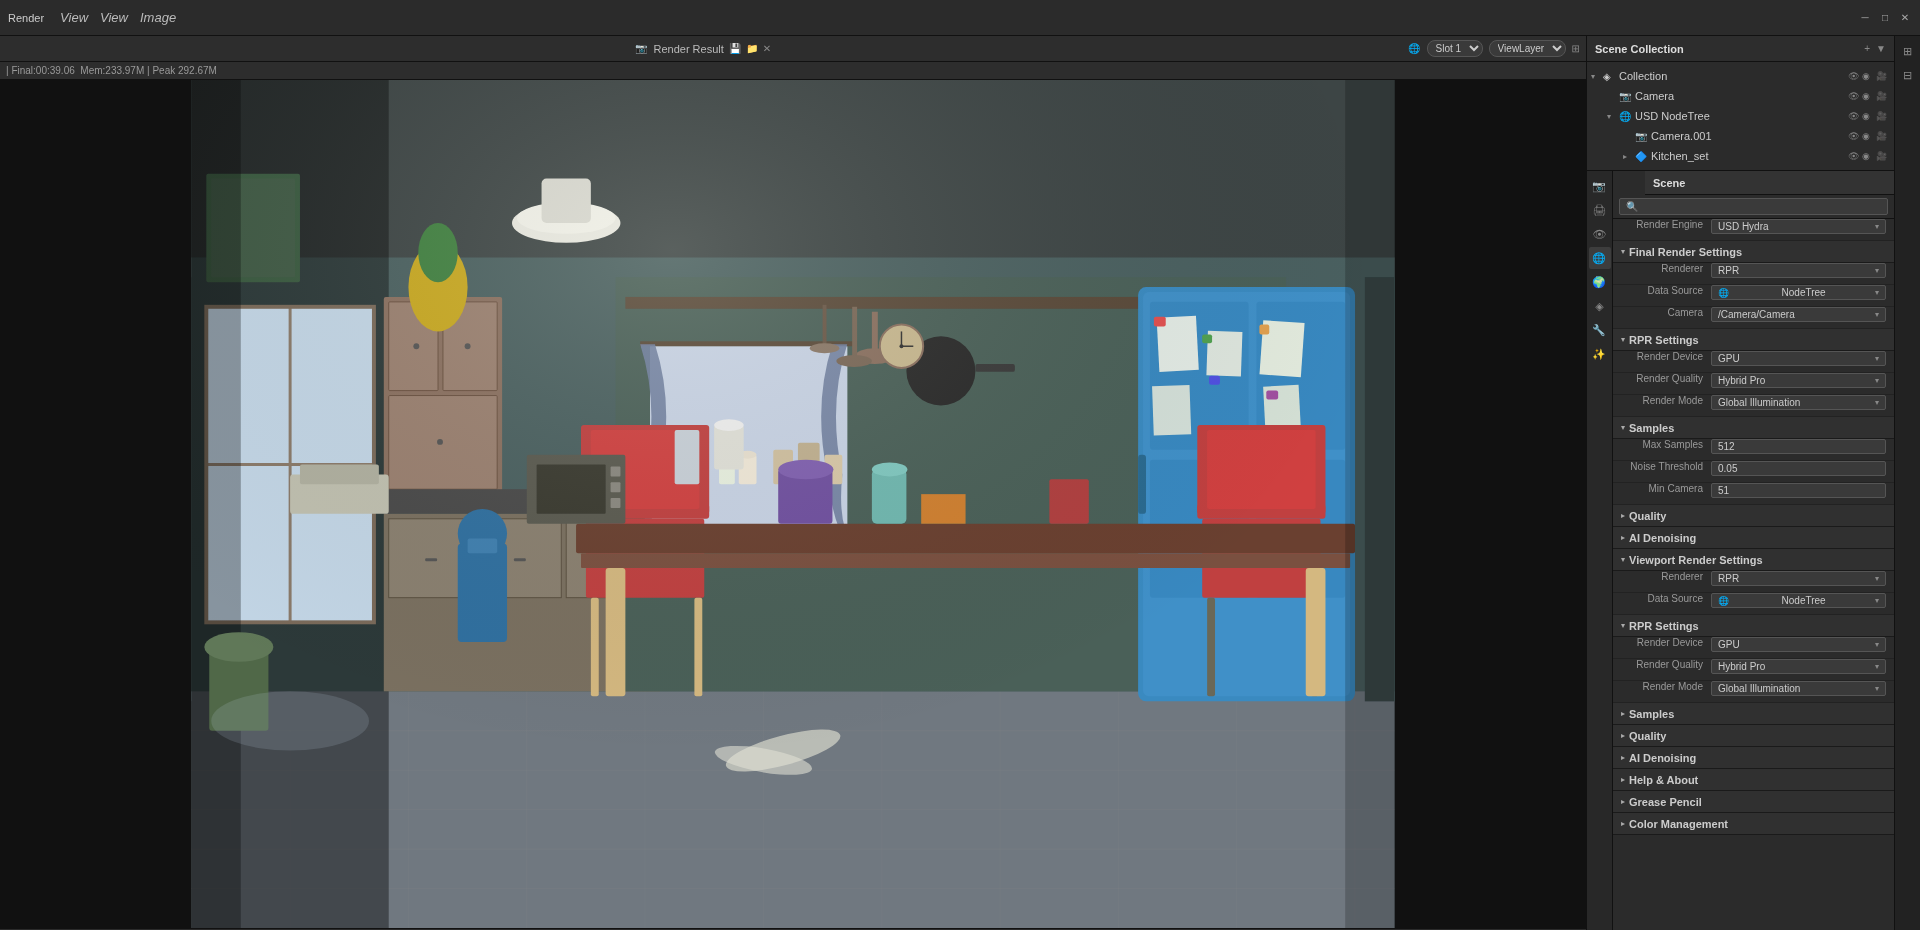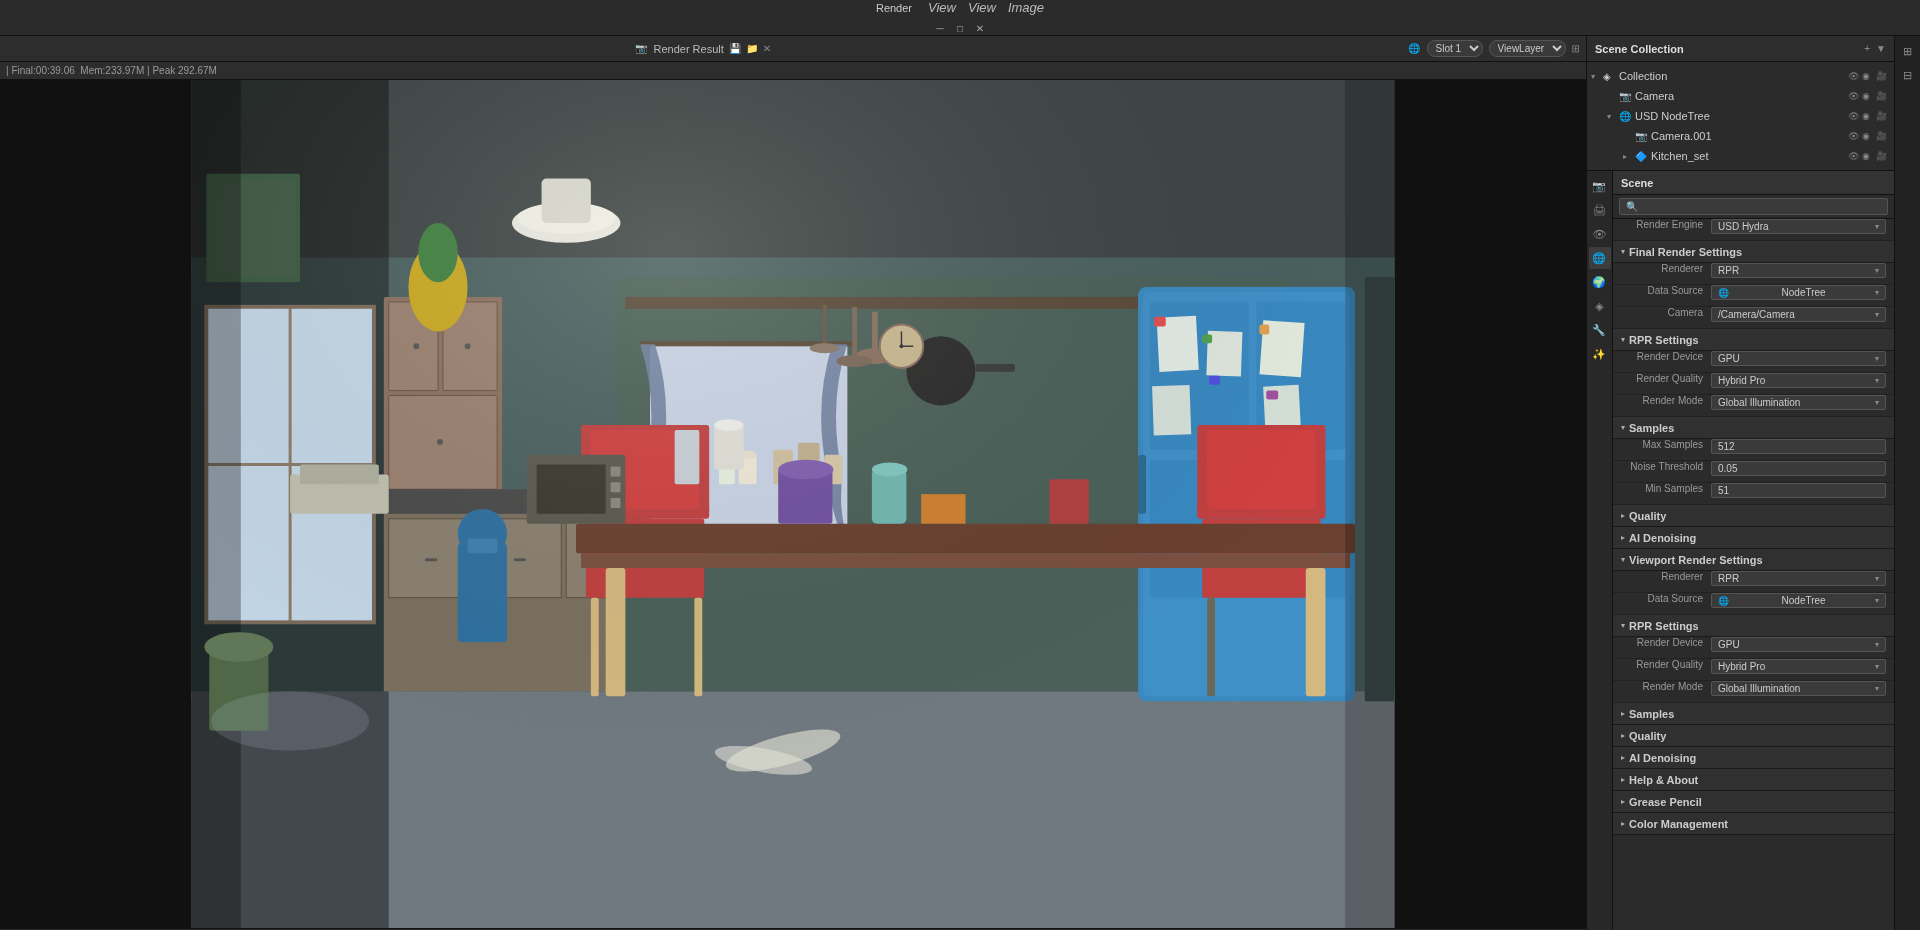--- a/index.html
+++ b/index.html
@@ -14,23 +14,22 @@
     }
 
     
     .top-bar {
       width: 1920px;
       height: 36px;
       background: #2b2b2b;
       display: flex;
       align-items: center;
       justify-content: space-between;
-      padding: 0 8px;
+      padding: 12px 8px;
       border-bottom: 1px solid #111;
-      flex-direction: column;
     }
     .top-bar-left {
       display: flex;
       align-items: center;
       gap: 16px;
     }
     .top-bar-title {
       color: #ccc;
       font-size: 11px;
     }
@@ -259,20 +258,21 @@
     }
 
     
     .props-header {
       height: 24px;
       background: #333;
       display: flex;
       align-items: center;
       padding: 0 8px;
       border-bottom: 1px solid #111;
+      margin-left: 32px;
     }
     .props-header-title {
       font-size: 11px;
       color: #ddd;
       font-weight: bold;
     }
 
     
     .search-bar {
       height: 24px;
@@ -802,21 +802,21 @@
               <span class="prop-value-text">512</span>
             </div>
           </div>
           <div class="prop-row">
             <span class="prop-label">Noise Threshold</span>
             <div class="prop-value">
               <span class="prop-value-text">0.05</span>
             </div>
           </div>
           <div class="prop-row">
-            <span class="prop-label">Min Samples</span>
+            <span class="prop-label">Min Camera</span>
             <div class="prop-value">
               <span class="prop-value-text">51</span>
             </div>
           </div>
         </div>
 
         <div class="section-header">
           <span class="section-arrow">▸</span>
           <span class="section-title">Quality</span>
         </div>

